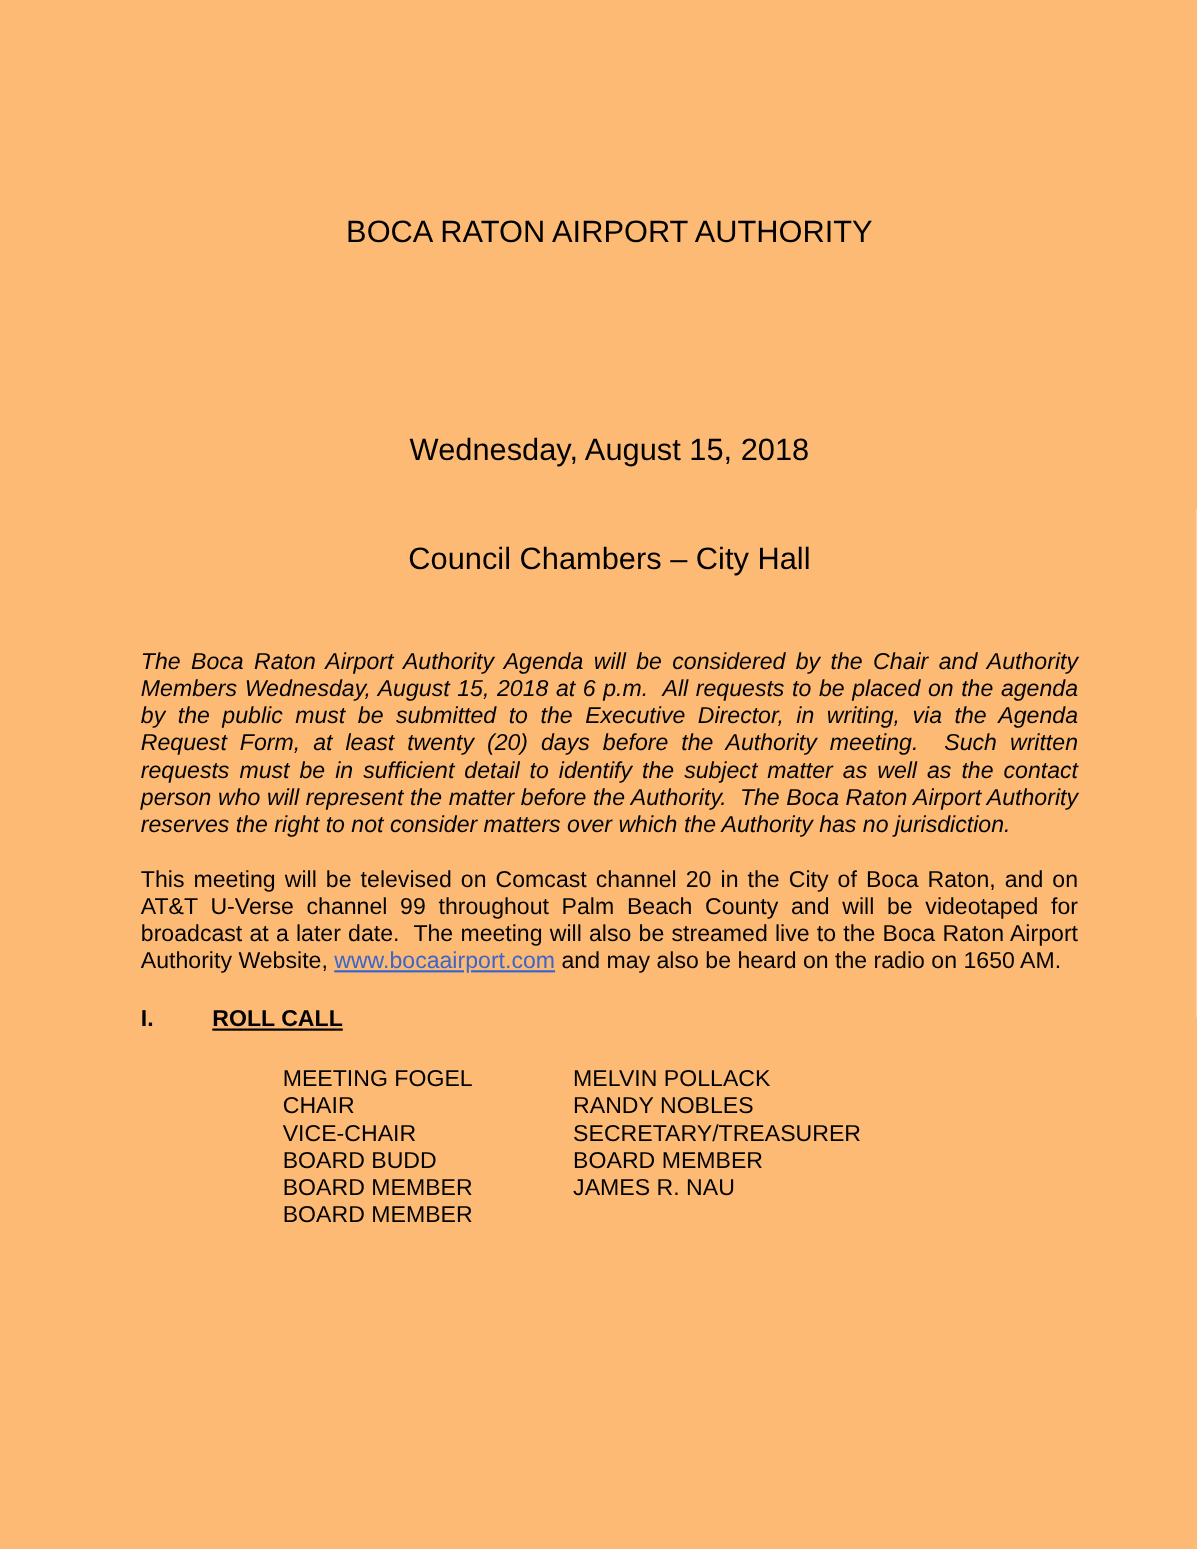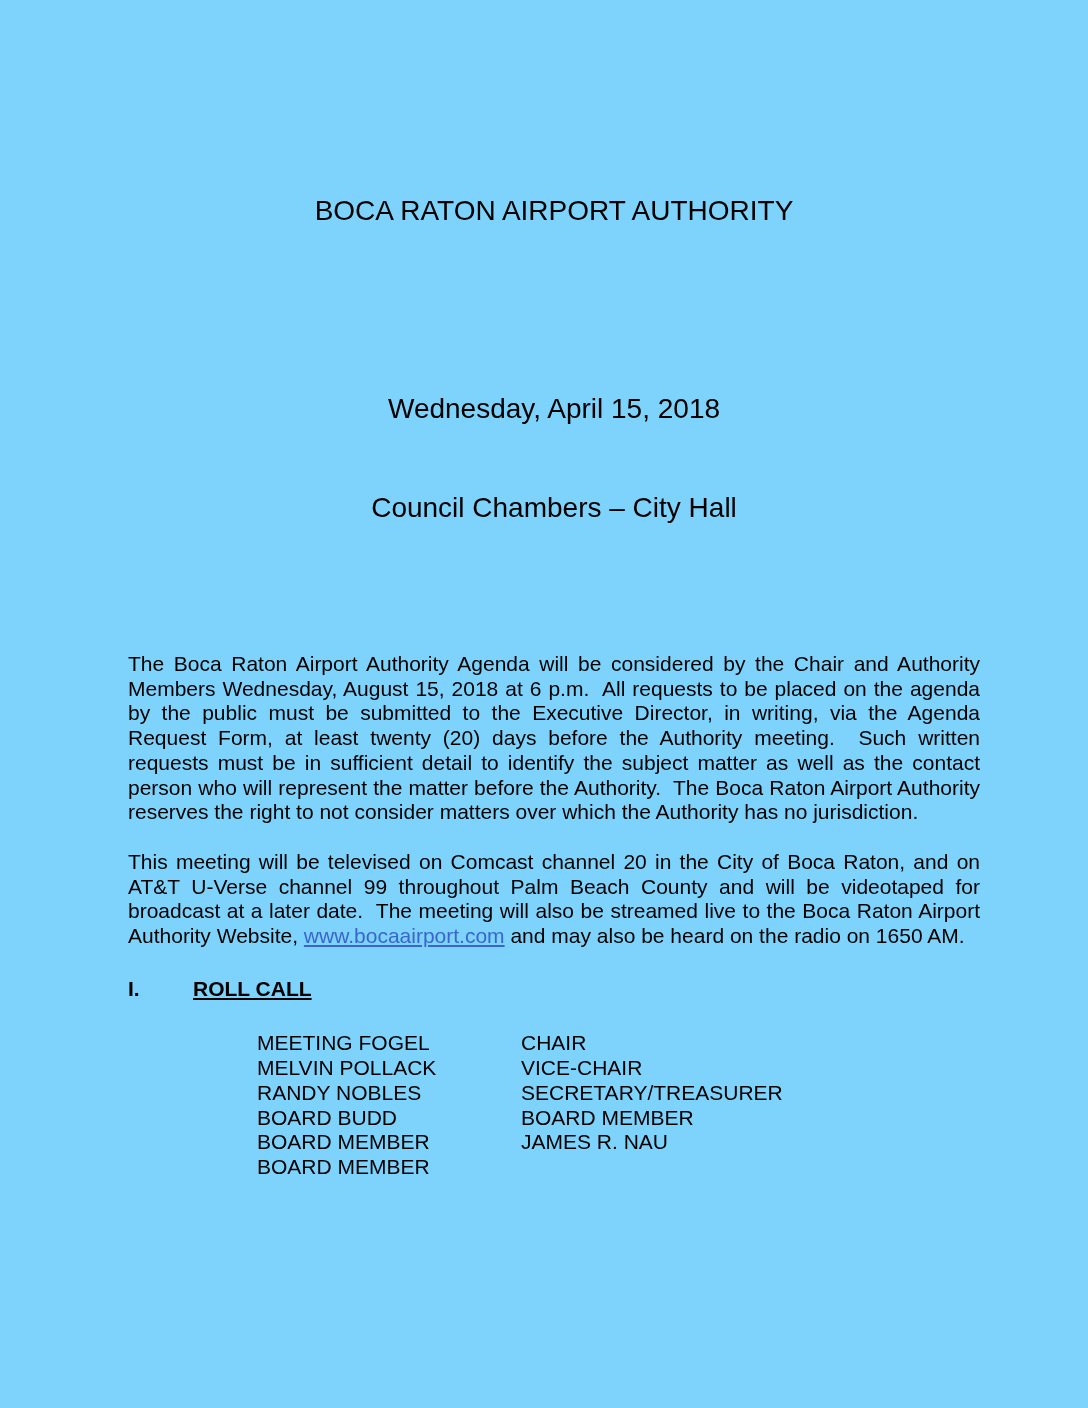--- a/index.html
+++ b/index.html
@@ -4,21 +4,21 @@
 <style>
   html, body {
     margin: 0;
     padding: 0;
     background: #ffffff;
   }
   .page {
     position: relative;
     width: 1088px;
     height: 1408px;
-    background: #7dd3fc;
+    background: #fdba74;
     color: #000000;
     font-family: "Liberation Sans", "DejaVu Sans", sans-serif;
     box-sizing: border-box;
     padding: 128px 108px 0 128px;
     overflow: hidden;
   }
   .title-block {
     text-align: center;
     font-size: 28px;
     line-height: 33px;
@@ -31,21 +31,21 @@
     margin-top: 33px;
     white-space: pre-wrap;
   }
   .para {
     font-size: 21px;
     line-height: 24.7px;
     text-align: justify;
     white-space: pre-wrap;
   }
   .intro-para {
-    margin-top: 62px;
+    font-style: italic;
   }
   .broadcast-para {
     margin-top: 25px;
   }
   a.doc-link {
     text-decoration: underline;
     cursor: pointer;
   }
   .section-head {
     display: flex;
@@ -73,39 +73,39 @@
 </head>
 <body>
 
 <div class="page">
 
   <div class="title-block">
     <div>BOCA RATON AIRPORT AUTHORITY</div>
   </div>
 
   <div class="date-block">
-    <div>Wednesday, April 15, 2018</div>
+    <div>Wednesday, August 15, 2018</div>
     <div>Council Chambers – City Hall</div>
   </div>
 
   <div class="para intro-para">The Boca Raton Airport Authority Agenda will be considered by the Chair and Authority Members Wednesday, August 15, 2018 at 6 p.m.  All requests to be placed on the agenda by the public must be submitted to the Executive Director, in writing, via the Agenda Request Form, at least twenty (20) days before the Authority meeting.  Such written requests must be in sufficient detail to identify the subject matter as well as the contact person who will represent the matter before the Authority.  The Boca Raton Airport Authority reserves the right to not consider matters over which the Authority has no jurisdiction.</div>
 
   <div class="para broadcast-para"><span>This meeting will be televised on Comcast channel 20 in the City of Boca Raton, and on AT&amp;T U-Verse channel 99 throughout Palm Beach County and will be videotaped for broadcast at a later date.  The meeting will also be streamed live to the Boca Raton Airport Authority Website, </span><a class="doc-link" style="color: rgb(58, 102, 204);">www.bocaairport.com</a><span> and may also be heard on the radio on 1650 AM.</span></div>
 
   <div class="section-head mt-sec1">
     <span class="roman">I.</span>
     <span class="head-label">ROLL CALL</span>
   </div>
 
   <div class="roll-call">
     <span>MEETING FOGEL</span>
-      <span>CHAIR</span>
-    <span>MELVIN POLLACK</span>
-      <span>VICE-CHAIR</span>
-    <span>RANDY NOBLES</span>
+      <span>MELVIN POLLACK</span>
+    <span>CHAIR</span>
+      <span>RANDY NOBLES</span>
+    <span>VICE-CHAIR</span>
       <span>SECRETARY/TREASURER</span>
     <span>BOARD BUDD</span>
       <span>BOARD MEMBER</span>
       <span>BOARD MEMBER</span>
     <span>JAMES R. NAU</span>
       <span>BOARD MEMBER</span>
 
   </div>
 
 </div>

